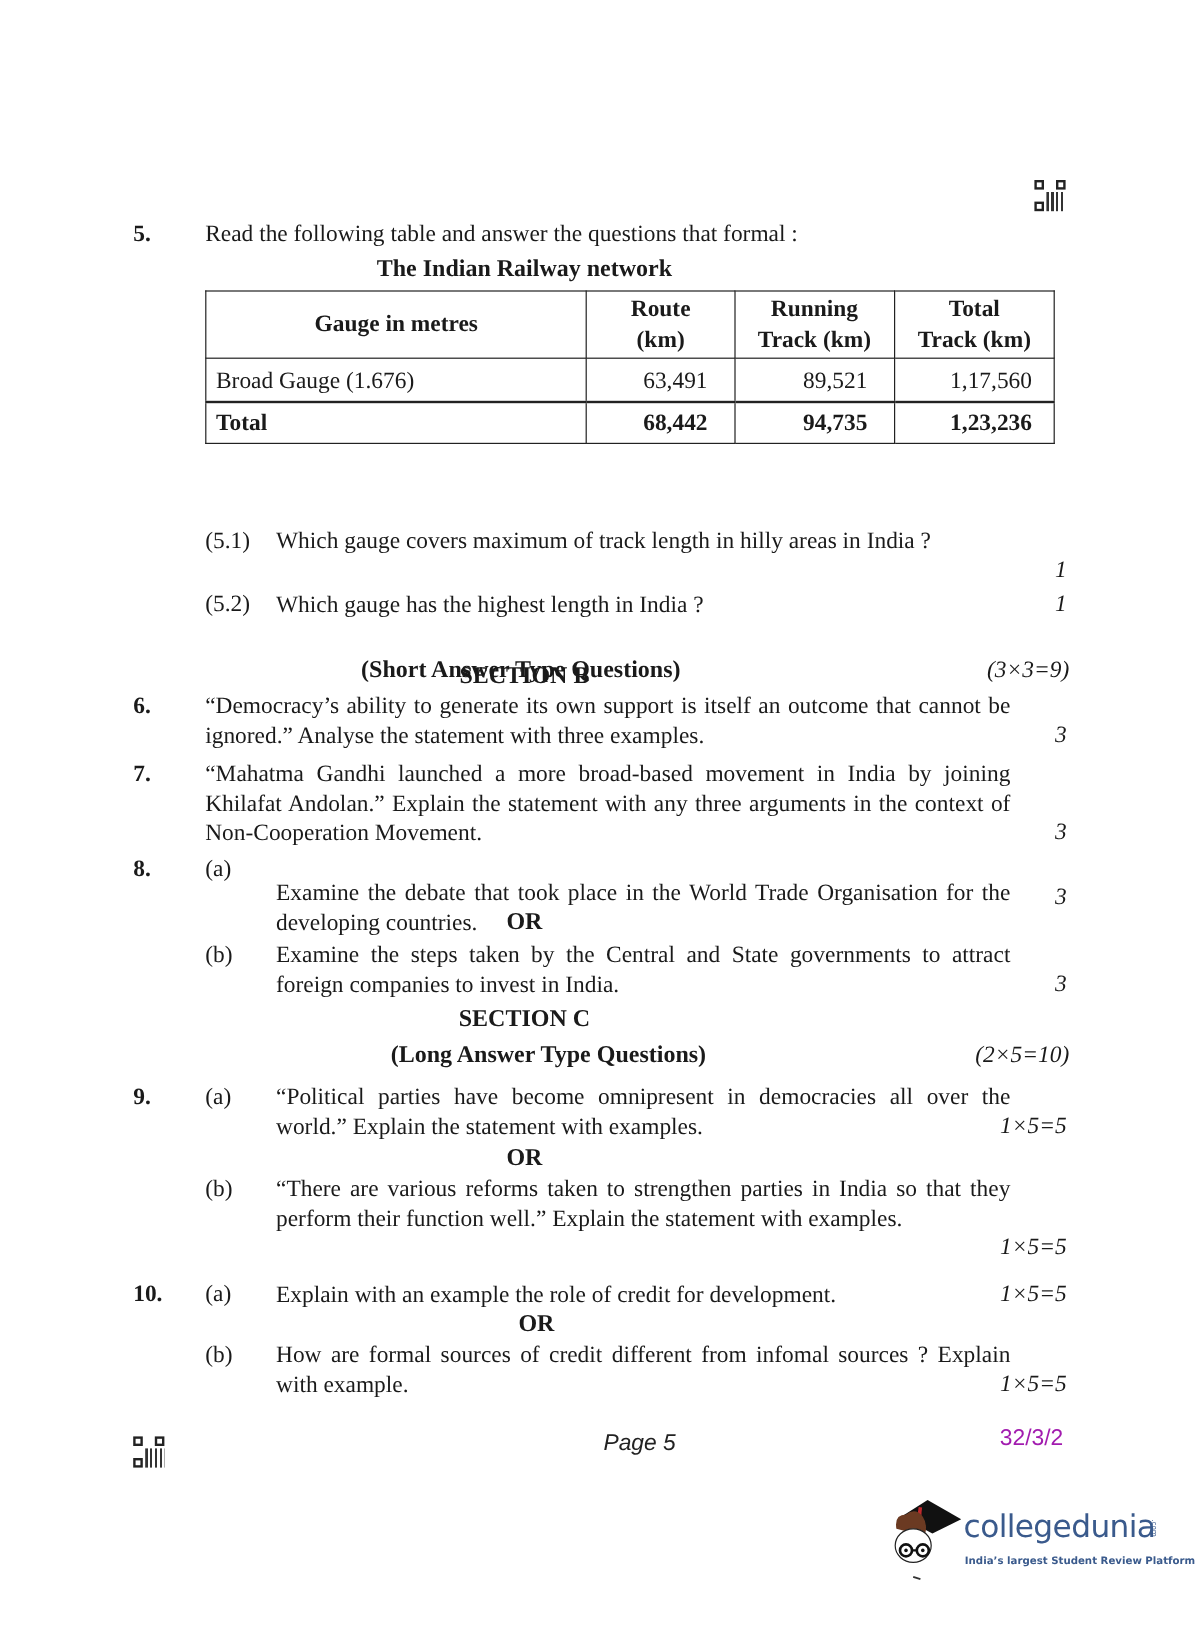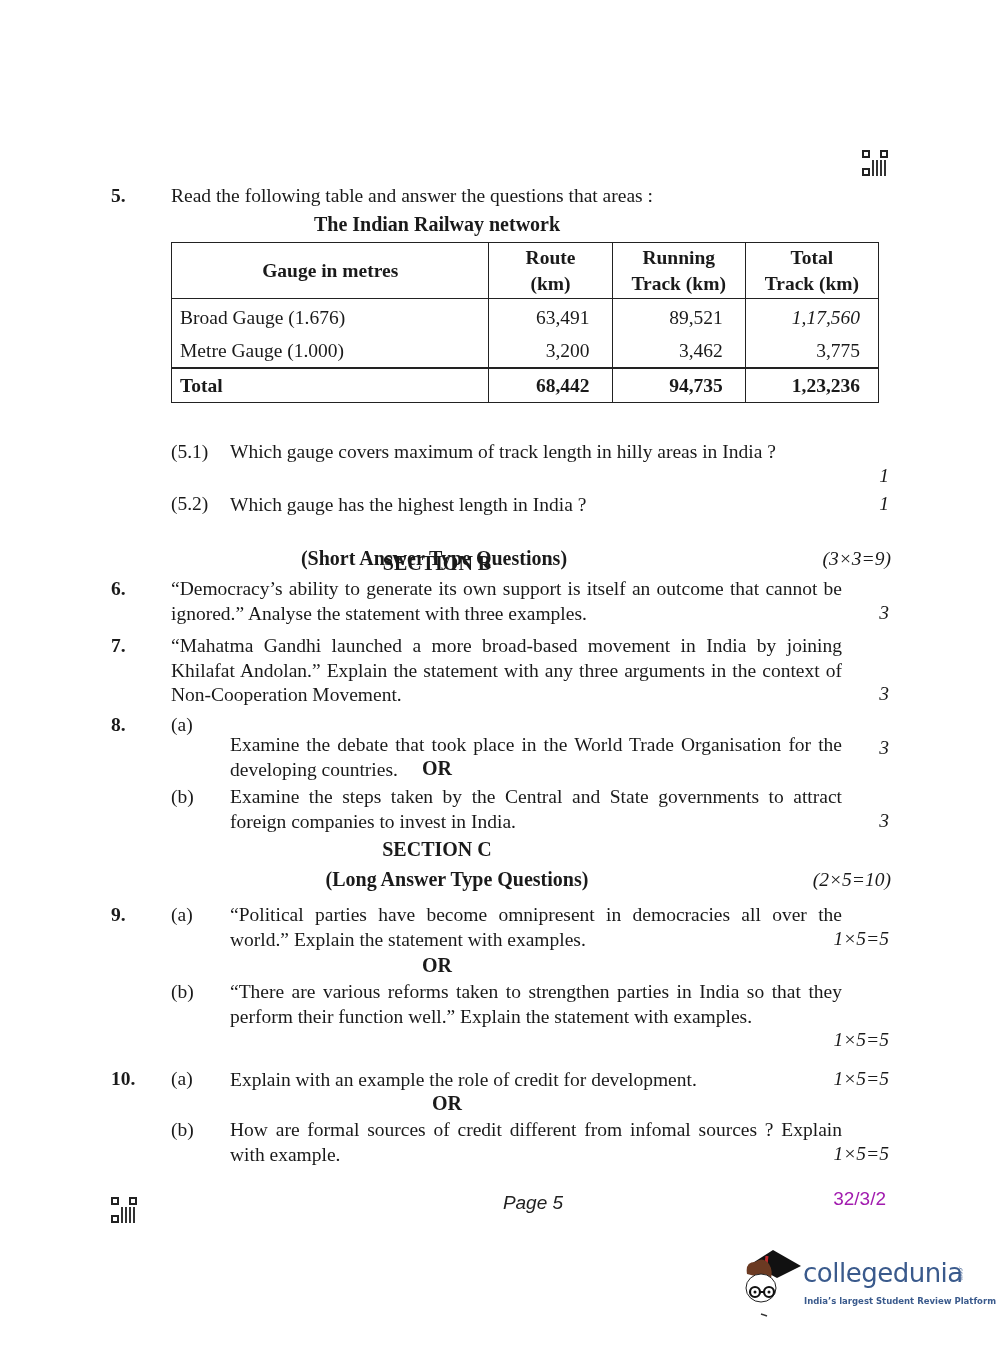--- a/index.html
+++ b/index.html
@@ -35,44 +35,38 @@
   .logo-tag { position: absolute; left: 61px; top: 46px; font-family: "DejaVu Sans", sans-serif; font-size: 8.5px; font-weight: bold; color: #3a5a8c; white-space: nowrap; }
   .logo-com { position: absolute; left: 215px; top: 16px; font-family: "DejaVu Sans", sans-serif; font-size: 6px; color: #3a5a8c; writing-mode: vertical-rl; }
 </style>
 </head>
 <body>
 
 <div class="qr" style="left:862px; top:150px;"></div>
 <div class="qr" style="left:111px; top:1197px;"></div>
 
 <div class="qnum" style="top:185px;">5.</div>
-<div class="sub" style="top:185px;">Read the following table and answer the questions that areas :</div>
+<div class="sub" style="top:185px;">Read the following table and answer the questions that formal :</div>
 <div class="center" style="top:213px; font-size:20px;">The Indian Railway network</div>
 
 <table class="rail">
   <thead>
     <tr>
       <th class="first" style="width:300px;"><span>Gauge in metres</span></th>
       <th style="width:106px;"><span>Route</span><br><span>(km)</span></th>
       <th style="width:116px;"><span>Running</span><br><span>Track (km)</span></th>
       <th style="width:116px;"><span>Total</span><br><span>Track (km)</span></th>
     </tr>
   </thead>
   <tbody>
     <tr>
       <td>Broad Gauge (1.676)</td>
       <td class="num">63,491</td>
       <td class="num">89,521</td>
-      <td class="num" style="padding-right:18px;font-style:italic;">1,17,560</td>
-    </tr>
-    <tr>
-      <td>Metre Gauge (1.000)</td>
-      <td class="num">3,200</td>
-      <td class="num">3,462</td>
-      <td class="num" style="padding-right:18px;">3,775</td>
+      <td class="num" style="padding-right:18px;">1,17,560</td>
     </tr>
   </tbody>
   <tfoot>
     <tr>
       <td>Total</td>
       <td class="num">68,442</td>
       <td class="num">94,735</td>
       <td class="num" style="padding-right:18px;">1,23,236</td>
     </tr>
   </tfoot>

